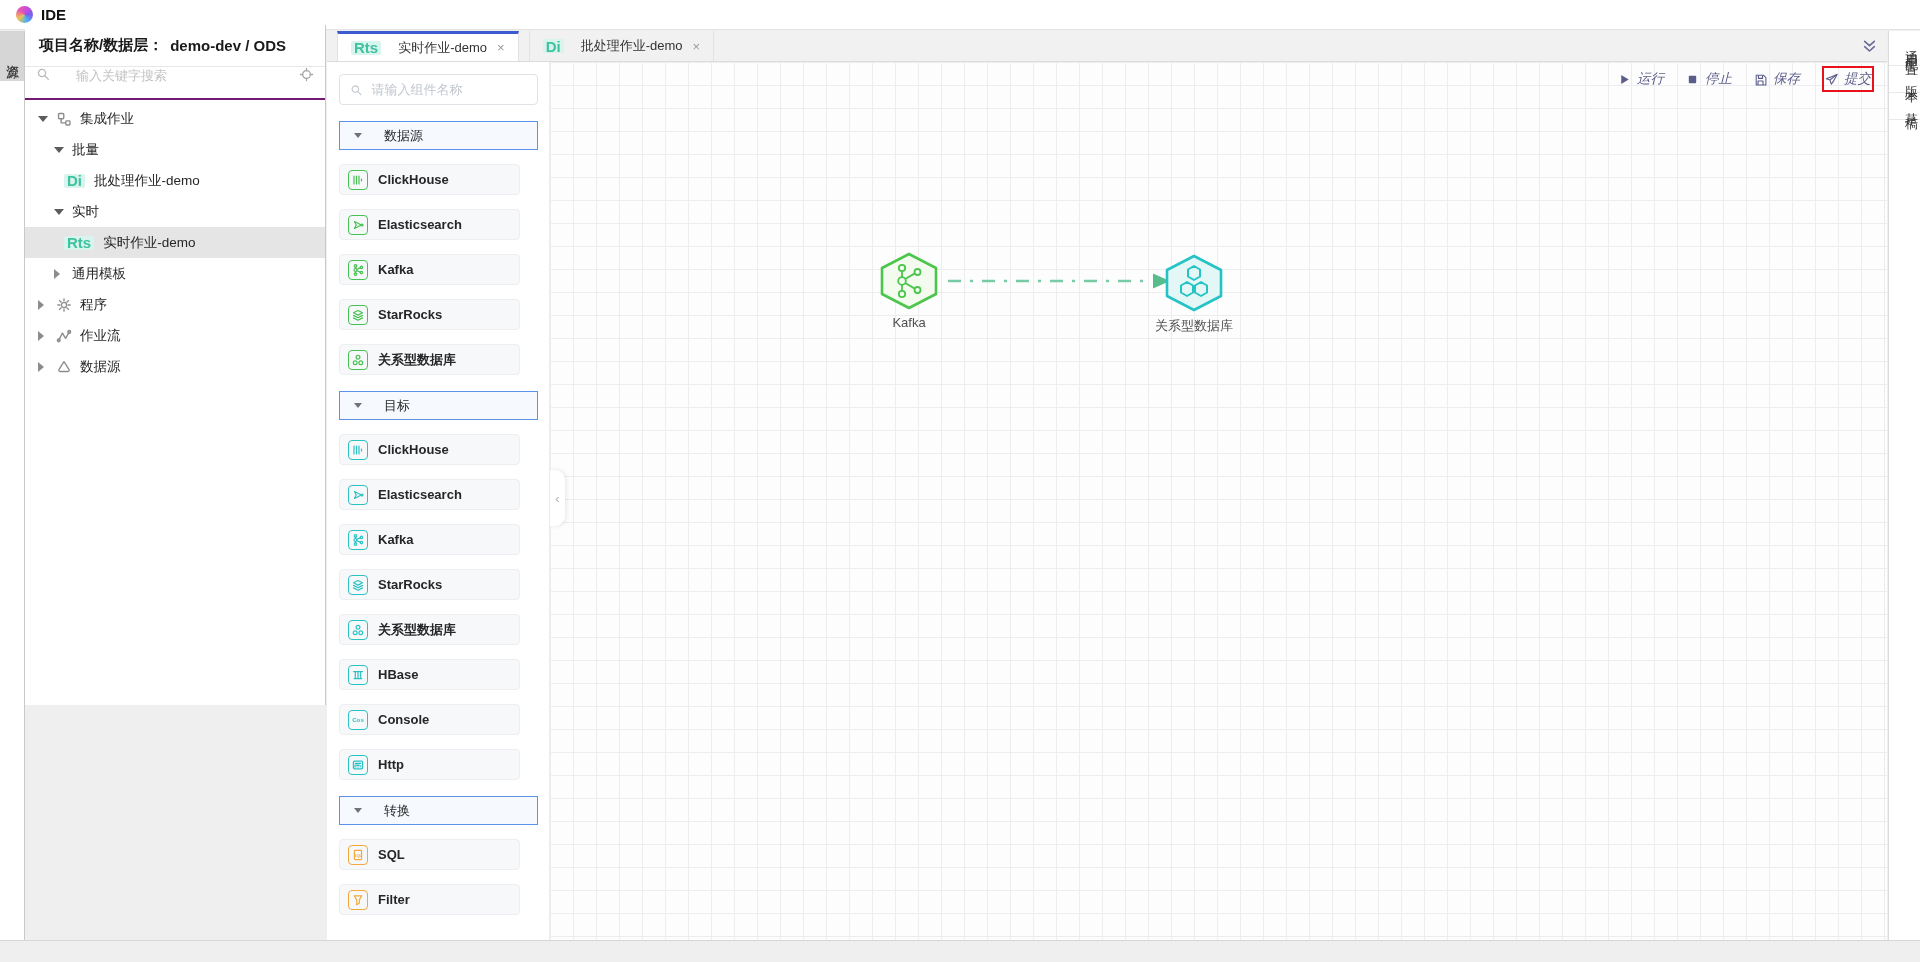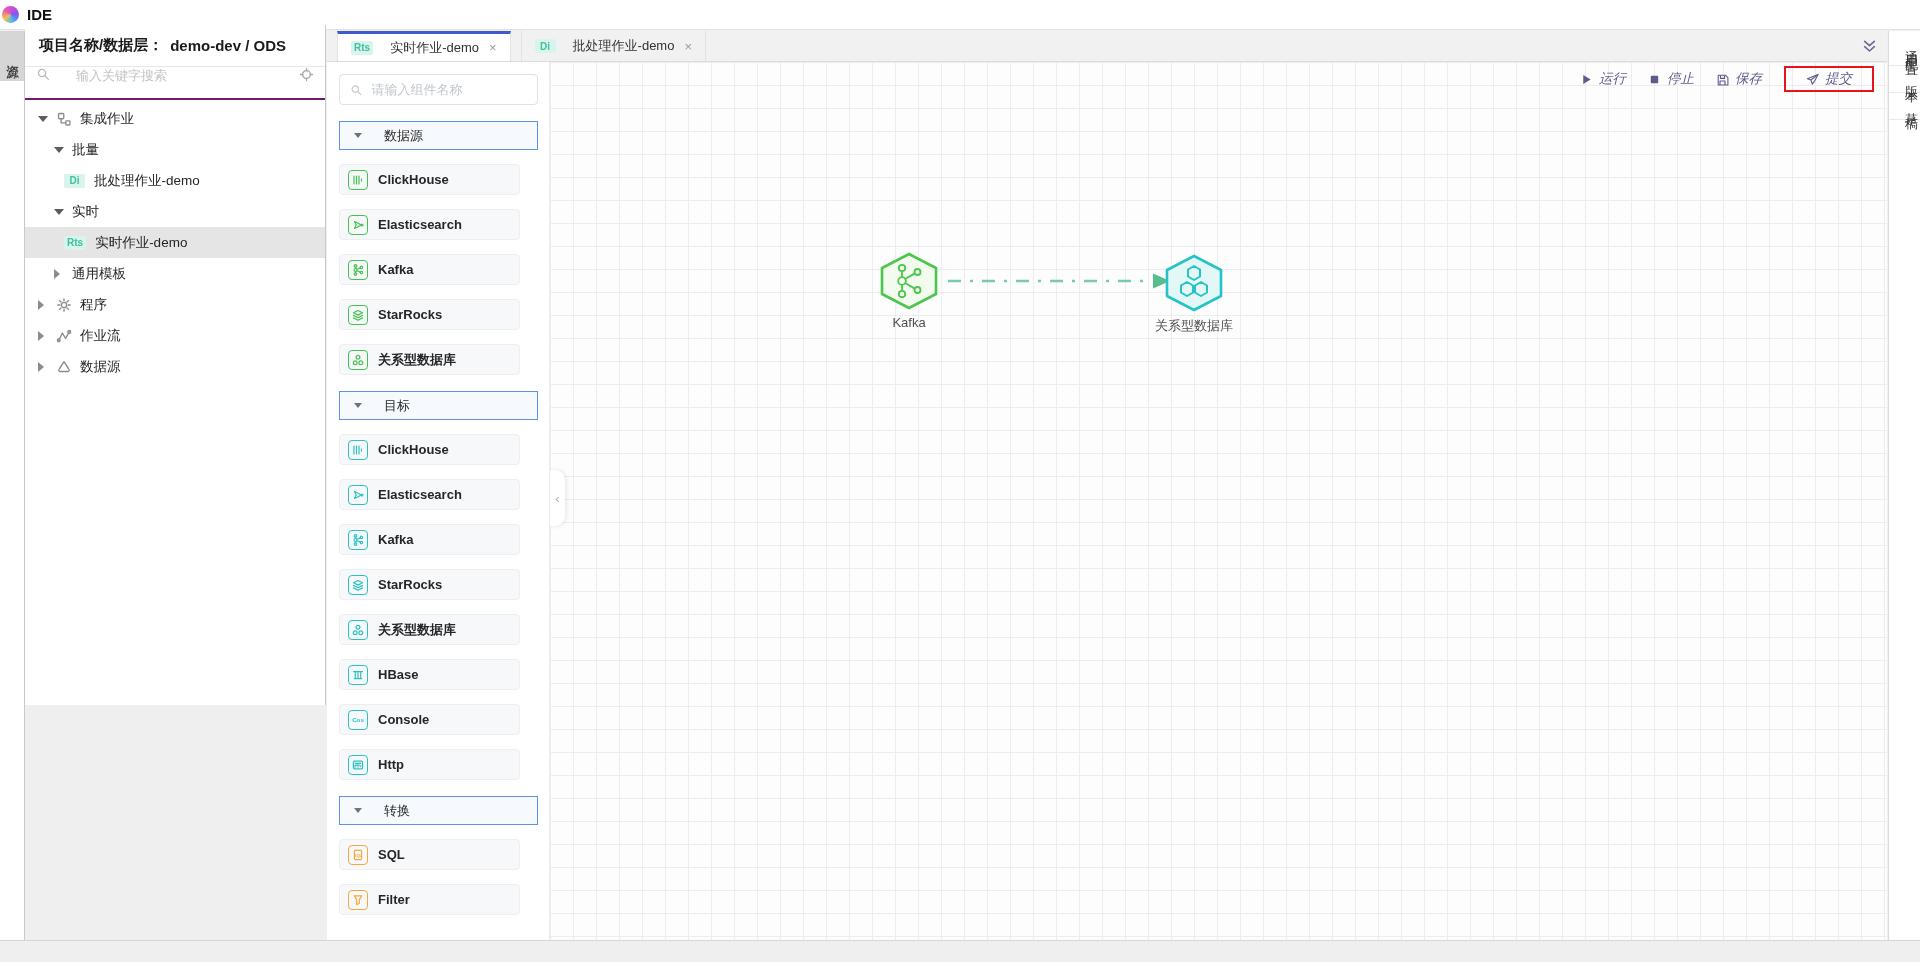--- a/index.html
+++ b/index.html
@@ -5,21 +5,21 @@
   * { box-sizing: border-box; }
   html,body { margin:0; padding:0; }
   body {
     width:1920px; height:962px; position:relative; overflow:hidden;
     font-family:"Liberation Sans", sans-serif; background:#efefef; color:#262626;
   }
   svg { display:block; }
 
   
   .app-header { position:absolute; left:0; top:0; width:1920px; height:30px;
-    background:#fff; border-bottom:1px solid #e3e3e3; display:flex; align-items:center; padding-left:2px; }
+    background:#fff; border-bottom:1px solid #e3e3e3; display:flex; align-items:center; padding-left:16px; }
   .logo { width:17px; height:17px; border-radius:50%;
     background:conic-gradient(from 20deg,#c84bd8,#7a5cf0,#4bb7f0,#f0c24b,#e85bb0,#c84bd8); }
   .app-title { font-size:15px; font-weight:bold; color:#111; margin-left:8px; }
 
   
   .left-rail { position:absolute; left:0; top:31px; width:25px; height:909px;
     background:#fff; border-right:1px solid #c9c9c9; }
   .lrail-tab { width:24px; height:50px; background:#d6d6d6; display:flex; align-items:center; justify-content:center;
     writing-mode:vertical-rl; text-orientation:upright; font-size:13px; color:#333; letter-spacing:2px; cursor:pointer; }
 
@@ -34,21 +34,21 @@
   .tree { padding-top:3px; }
   .tree-row { height:31px; display:flex; align-items:center; font-size:13.5px; color:#262626; cursor:pointer; }
   .tree-row.selected { background:#e5e5e5; }
   .lvl0 { padding-left:13px;font-family:Liberation Serif, serif; } .lvl1 { padding-left:29px; } .lvl2 { padding-left:39px; }
   .caret { width:0; height:0; flex:none; }
   .caret.down { border-left:5px solid transparent; border-right:5px solid transparent; border-top:6px solid #5c5c5c; margin-right:8px; }
   .caret.right { border-top:5px solid transparent; border-bottom:5px solid transparent; border-left:6px solid #8c8c8c; margin-right:12px; }
   .t-icon { width:16px; height:16px; color:#8c8c8c; margin-right:8px; flex:none; }
   .t-icon svg { width:16px; height:16px; }
   .badge { min-width:21px; height:14px; padding:0 3px; border-radius:2px; background:#d9f4ec; color:#3ec2a2;
-    font-size:10px; font-weight:bold; display:inline-flex; align-items:center; justify-content:center; margin-right:9px; flex:none; }
+    font-size:15px; font-weight:bold; display:inline-flex; align-items:center; justify-content:center; margin-right:9px; flex:none; }
 
   
   .center { position:absolute; left:327px; top:31px; width:1560px; height:909px; display:flex; flex-direction:column; }
   .tabbar { height:31px; background:#f1f1f2; border-bottom:1px solid #dcdcdc; display:flex; position:relative; flex:none; }
   .tab { display:flex; align-items:center; gap:8px; padding:0 13px; font-size:13px; color:#333;
     border-right:1px solid #e2e2e2; cursor:pointer; }
   .tab.active { background:#fff; border-top:3px solid #3d5bd0; border-left:1px solid #e2e2e2; margin-left:10px; }
   .tab.inactive { margin-left:10px; border-left:1px solid #e2e2e2; }
   .tab-close { color:#9a9a9a; font-size:13px; margin-left:2px; cursor:pointer; }
   .tab-chevrons { position:absolute; right:10px; top:8px; color:#6a6a96; cursor:pointer; }
@@ -80,21 +80,21 @@
     background-image:linear-gradient(#ededf0 1px, transparent 1px),
                      linear-gradient(90deg, #ededf0 1px, transparent 1px);
     background-size:23px 23px; }
   .collapse-handle { position:absolute; left:0; top:408px; width:15px; height:56px; background:#fff;
     border-radius:0 10px 10px 0; box-shadow:1px 0 5px rgba(0,0,0,.10); display:flex; align-items:center;
     justify-content:center; color:#b0b0b0; font-size:13px; cursor:pointer; }
   .canvas-toolbar { position:absolute; top:4px; right:13px; display:flex; align-items:center; gap:22px;
     color:#5c5c8a; font-size:13.5px; }
   .tool { display:flex; align-items:center; gap:6px; cursor:pointer;font-style:italic; }
   .tool svg { width:13px; height:13px; stroke:currentColor; fill:none; stroke-width:1.2; stroke-linejoin:round; }
-  .tool.submit-hl { border:2px solid #e8131a; padding:2px 20px; }
+  .tool.submit-hl { border:2px solid #e8131a; padding:2px 1px; }
   .node { position:absolute; width:62px; height:58px; cursor:pointer; }
   .node svg { width:62px; height:58px; }
   .node-label { position:absolute; transform:translateX(-50%); font-size:13px; color:#4f4f4f; white-space:nowrap; }
   .edge { position:absolute; pointer-events:none; }
 
   
   .logbar { height:28px; flex:none; border-top:1px solid #dcdcdc; background:#fff; display:flex;
     align-items:center; padding-left:12px; gap:6px; font-size:13px; color:#262626; cursor:pointer; }
   .logbar svg { width:16px; height:16px; color:#707070; }
 

